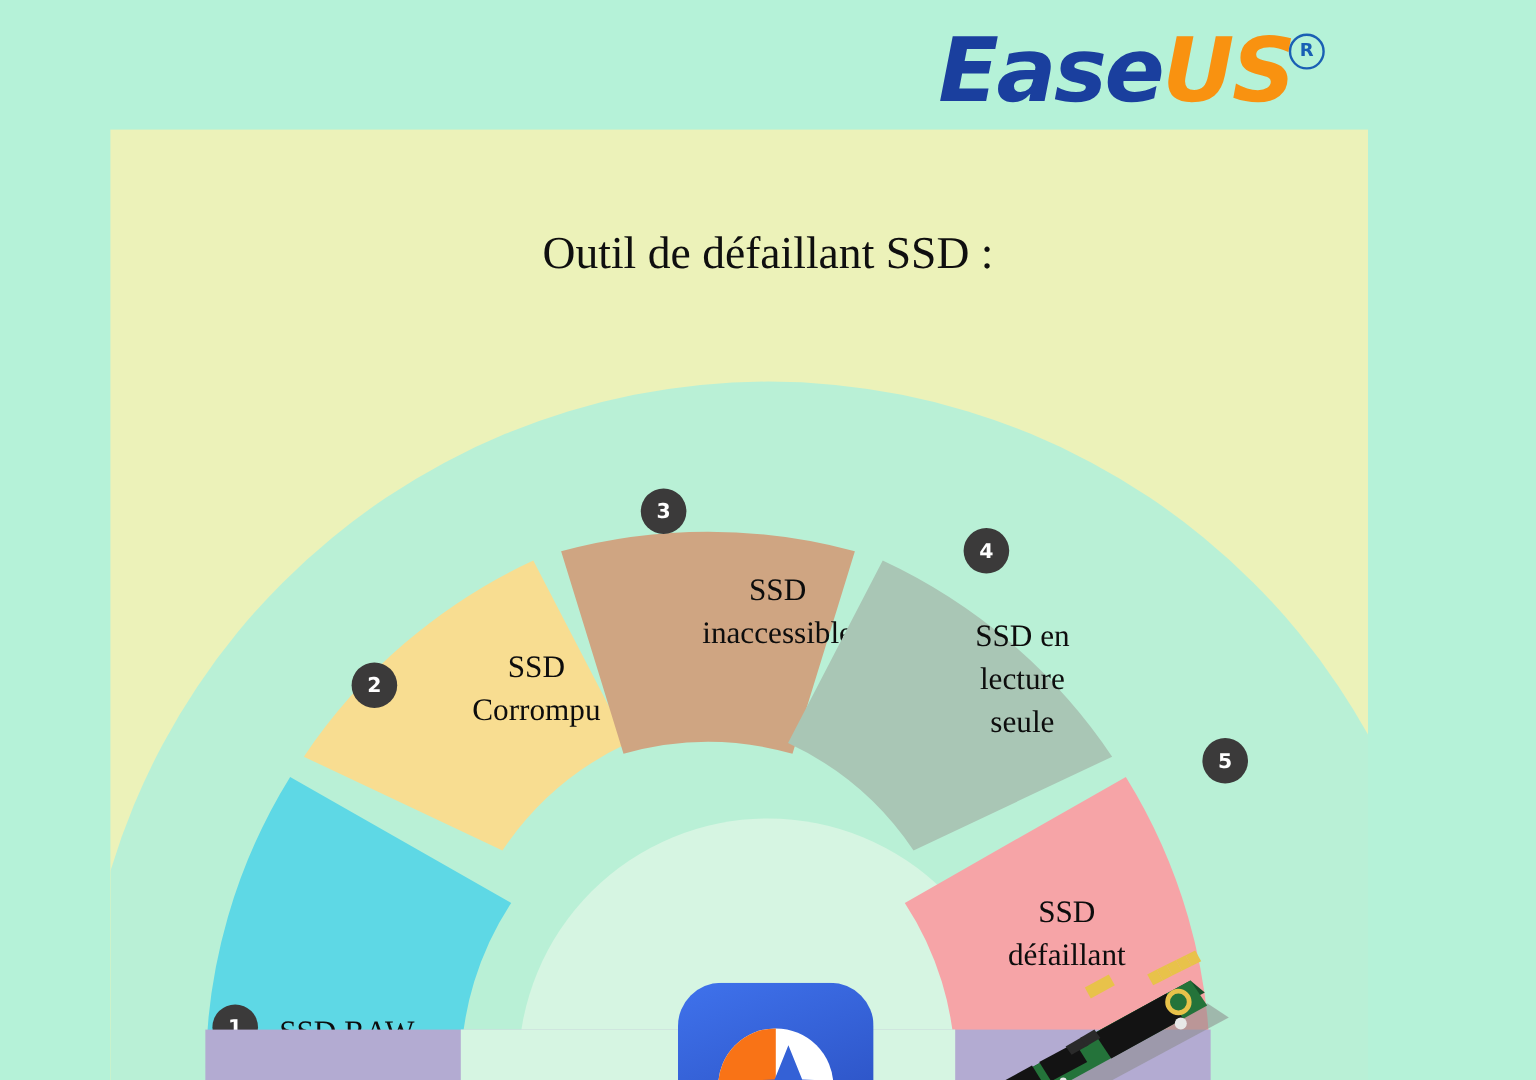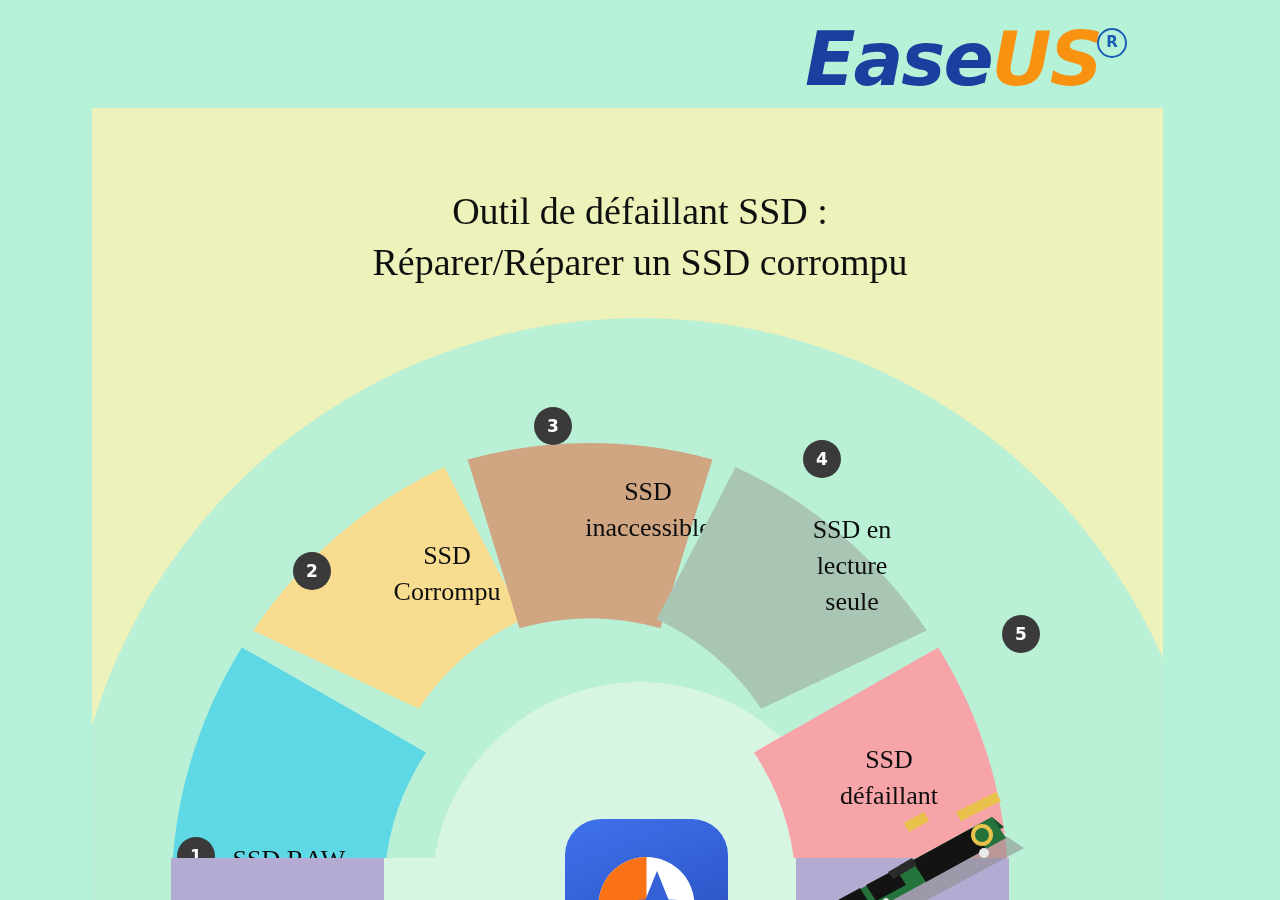--- a/index.html
+++ b/index.html
@@ -13,21 +13,20 @@
     overflow: hidden;
     background: #b5f2d8;
     font-family: "Liberation Serif", "DejaVu Serif", serif;
     position: relative;
   }
   #stage {
     position: relative;
     width: 1140px;
     height: 900px;
     overflow: hidden;
-    padding-left: 23px;
   }
 
   
   #logo {
     position: absolute;
     right: 62px;
     top: 22px;
     line-height: 1;
     user-select: none;
     white-space: nowrap;
@@ -133,21 +132,20 @@
 
   <div id="logo">
     <span class="word ease" style="color: rgb(26, 63, 158);">Ease</span><span class="word us" style="color: rgb(249, 146, 16);">US</span>
     <span class="reg">R</span>
   </div>
 
   <div id="card" style="background: rgb(236, 242, 185);">
 
     <div id="title">
       <span class="line">Outil de défaillant SSD :</span>
-      <span class="line">Réparer/Réparer un SSD corrompu</span>
     </div>
 
     <div id="diagram">
       <svg width="1096" height="820" viewBox="0 0 1096 820" xmlns="http://www.w3.org/2000/svg">
         <defs>
           <clipPath id="cardClip">
               <rect x="0" y="0" width="1096" height="820"></rect>
             </clipPath>
         </defs>
 

